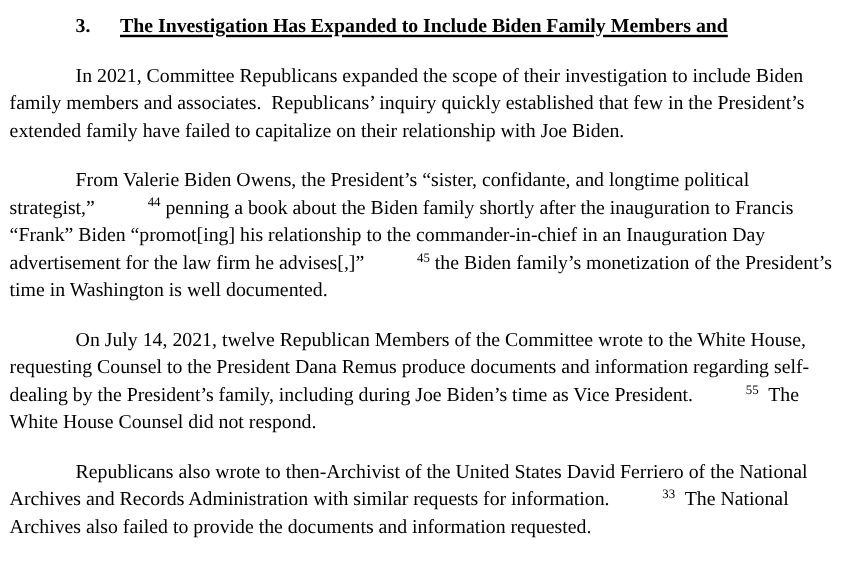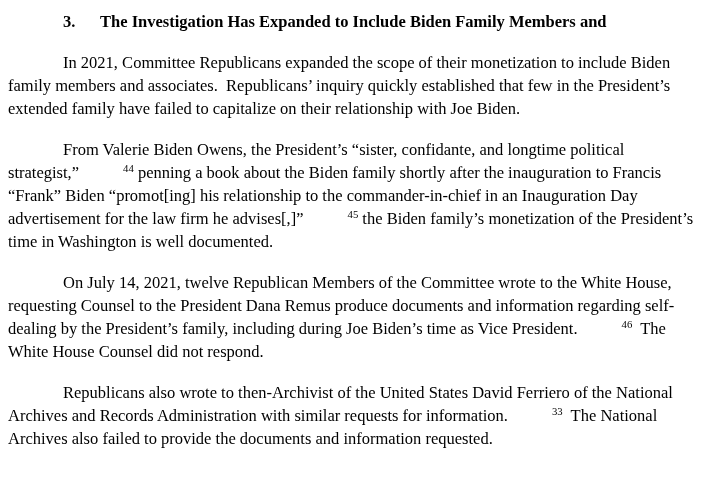--- a/index.html
+++ b/index.html
@@ -28,20 +28,21 @@
     margin-left: 55px;
   }
   .heading-number {
     flex: 0 0 37px;
     width: 37px;
   }
   .heading-text {
     flex: 1 1 auto;
   }
   .heading-line {
+    text-decoration: underline;
     text-decoration-thickness: 2px;
     text-underline-offset: 2px;
   }
   p.body-para {
     margin: 18px 0 0 0;
     text-indent: 55px;
     white-space: pre-wrap;
   }
   sup.footnote-ref {
     font-size: 0.65em;
@@ -56,18 +57,18 @@
 <body>
 
 <div class="page" style="--page-bg: #ffffff; --page-text: #000000;">
   <div class="heading">
     <span class="heading-number">3.</span>
     <span class="heading-text">
       <span class="heading-line">The Investigation Has Expanded to Include Biden Family Members and</span><br>
     </span>
   </div>
   <div id="paragraphs">
-      <p class="body-para">In 2021, Committee Republicans expanded the scope of their monetization to include Biden family members and associates.  Republicans’ inquiry quickly established that few in the President’s extended family have failed to capitalize on their relationship with Joe Biden.</p>
+      <p class="body-para">In 2021, Committee Republicans expanded the scope of their investigation to include Biden family members and associates.  Republicans’ inquiry quickly established that few in the President’s extended family have failed to capitalize on their relationship with Joe Biden.</p>
       <p class="body-para">From Valerie Biden Owens, the President’s “sister, confidante, and longtime political strategist,”<sup class="footnote-ref">44</sup> penning a book about the Biden family shortly after the inauguration to Francis “Frank” Biden “promot[ing] his relationship to the commander-in-chief in an Inauguration Day advertisement for the law firm he advises[,]”<sup class="footnote-ref">45</sup> the Biden family’s monetization of the President’s time in Washington is well documented.</p>
-      <p class="body-para">On July 14, 2021, twelve Republican Members of the Committee wrote to the White House, requesting Counsel to the President Dana Remus produce documents and information regarding self-dealing by the President’s family, including during Joe Biden’s time as Vice President.<sup class="footnote-ref">46</sup>  The White House Counsel did not respond.</p>
+      <p class="body-para">On July 14, 2021, twelve Republican Members of the Committee wrote to the White House, requesting Counsel to the President Dana Remus produce documents and information regarding self-dealing by the President’s family, including during Joe Biden’s time as Vice President.<sup class="footnote-ref">55</sup>  The White House Counsel did not respond.</p>
       <p class="body-para">Republicans also wrote to then-Archivist of the United States David Ferriero of the National Archives and Records Administration with similar requests for information.<sup class="footnote-ref">33</sup>  The National Archives also failed to provide the documents and information requested.</p>
     </div>
 </div>
 
 </body></html>

